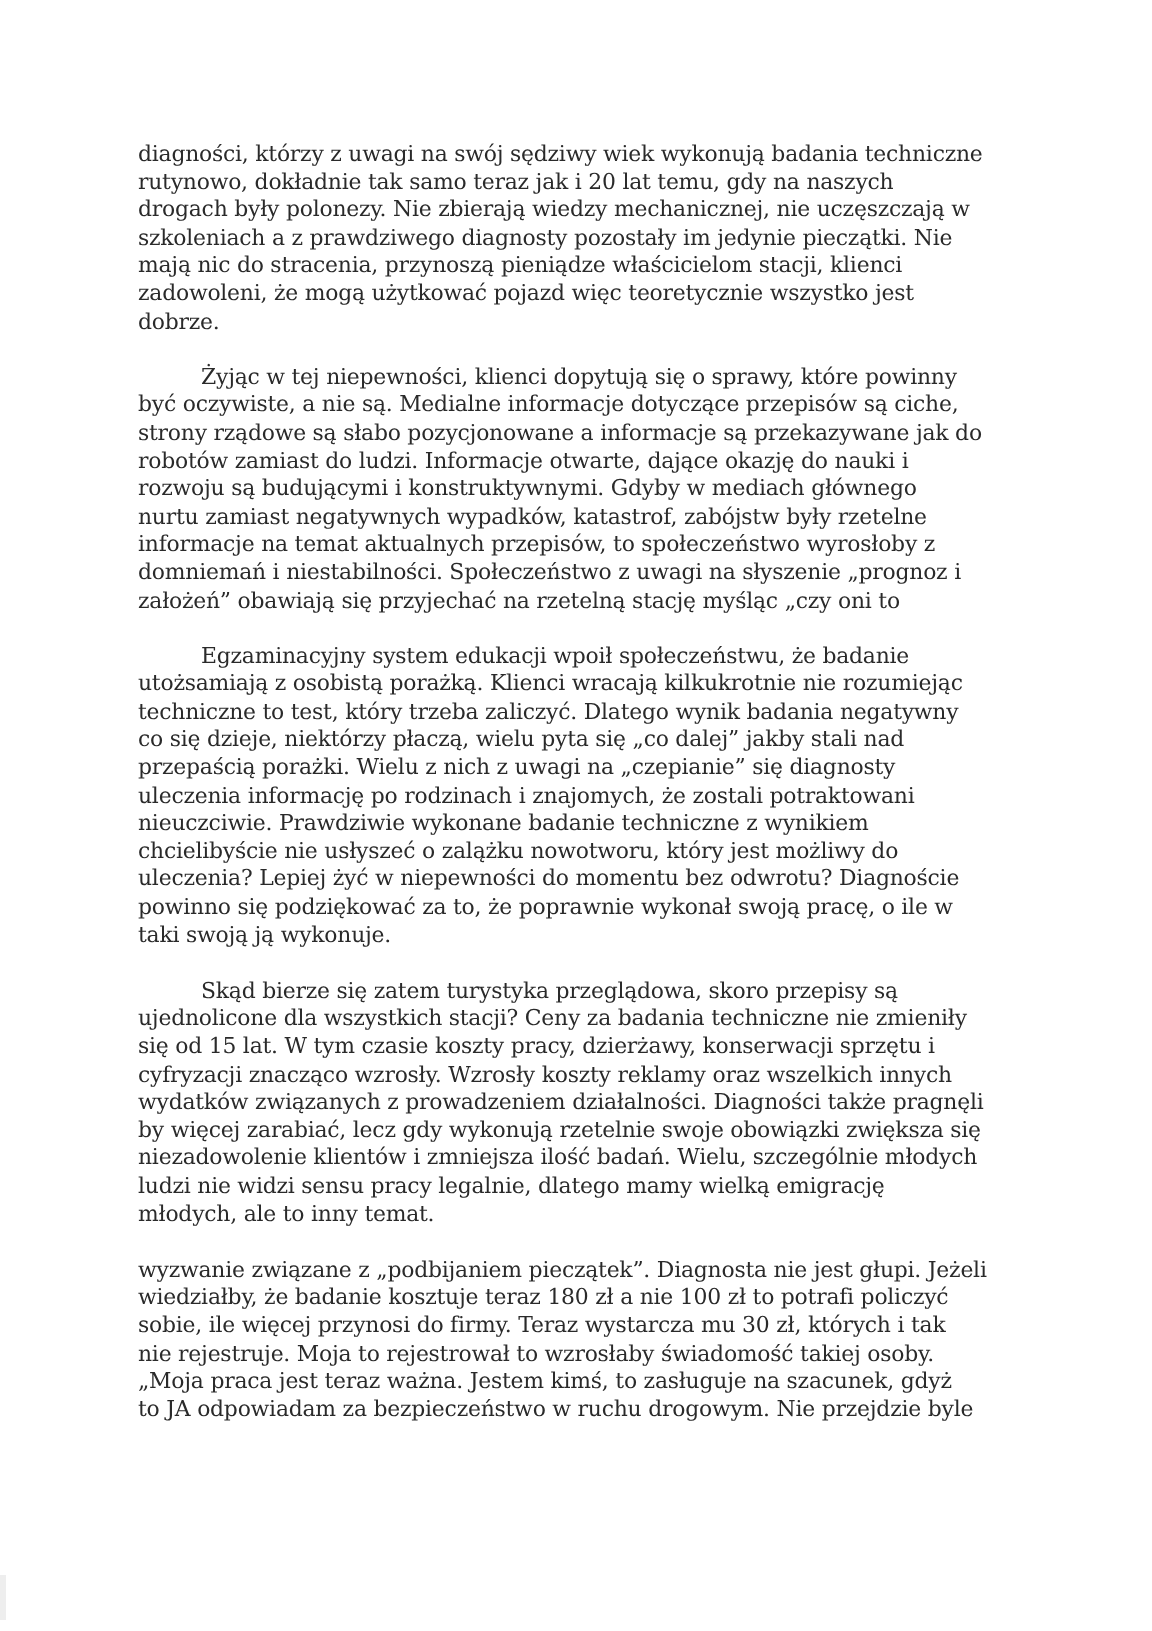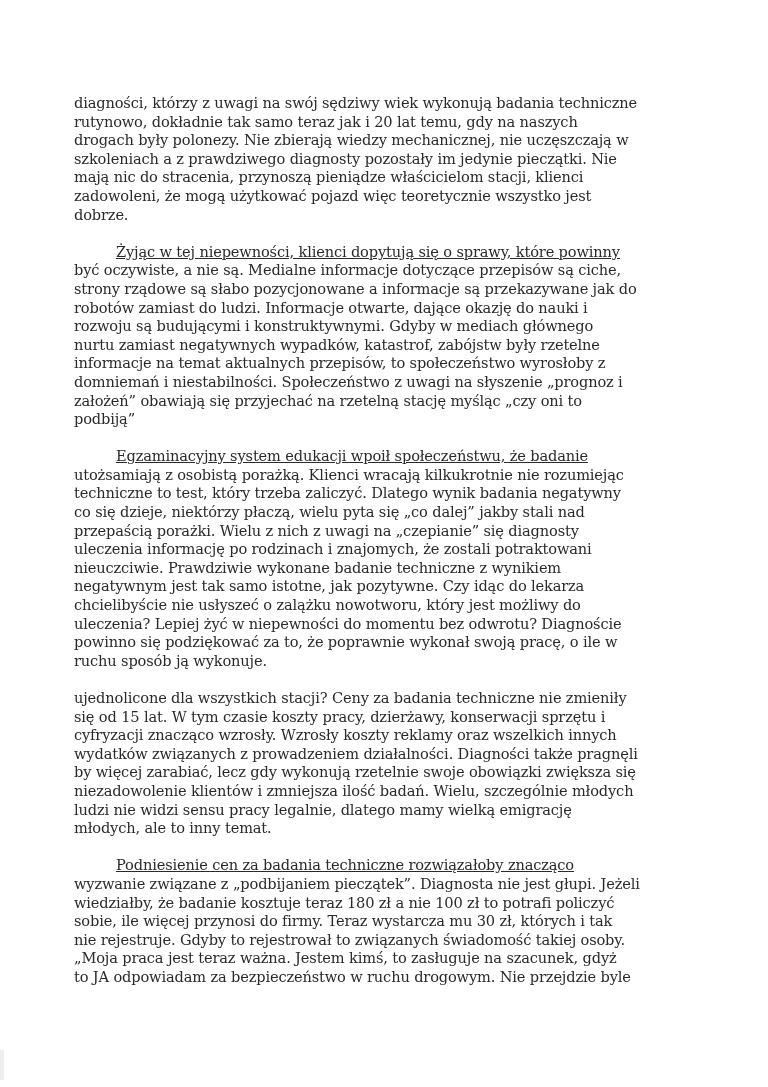--- a/index.html
+++ b/index.html
@@ -1,30 +1,30 @@
 <!DOCTYPE html>
 <html><head>
 <meta charset="utf-8">
 <style>
   html, body { margin: 0; padding: 0; background: #ffffff; }
   body { width: 768px; height: 1087px; position: relative; overflow: hidden; }
   .page {
     position: absolute;
-    left: 74px;
+    left: 92px;
     top: 94px;
     width: 600px;
     font-family: "DejaVu Serif", "Liberation Serif", serif;
     font-size: 14.6px;
     line-height: 18.6px;
     color: #2a2a2a;
     letter-spacing: -0.15px;
   }
   .para { margin: 0 0 18.6px 0; }
   .line { display: block; white-space: nowrap; }
-  .line.indent { padding-left: 42px; text-decoration: underline; }
+  .line.indent { padding-left: 42px; }
   .scan-mark {
     position: absolute; left: 0; width: 4px; background: #eeeeee;
   }
 </style>
 </head>
 <body>
 
 <div class="scan-mark" style="top:1050px;height:30px;"></div>
 
 <div class="page">
@@ -41,51 +41,49 @@
   <div class="para">
     <span class="line indent">Żyjąc w tej niepewności, klienci dopytują się o sprawy, które powinny</span>
     <span class="line">być oczywiste, a nie są. Medialne informacje dotyczące przepisów są ciche,</span>
     <span class="line">strony rządowe są słabo pozycjonowane a informacje są przekazywane jak do</span>
     <span class="line">robotów zamiast do ludzi. Informacje otwarte, dające okazję do nauki i</span>
     <span class="line">rozwoju są budującymi i konstruktywnymi. Gdyby w mediach głównego</span>
     <span class="line">nurtu zamiast negatywnych wypadków, katastrof, zabójstw były rzetelne</span>
     <span class="line">informacje na temat aktualnych przepisów, to społeczeństwo wyrosłoby z</span>
     <span class="line">domniemań i niestabilności. Społeczeństwo z uwagi na słyszenie „prognoz i</span>
     <span class="line">założeń” obawiają się przyjechać na rzetelną stację myśląc „czy oni to</span>
-    <span class="line">podbiją”</span>
   </div>
 
   <div class="para">
     <span class="line indent">Egzaminacyjny system edukacji wpoił społeczeństwu, że badanie</span>
     <span class="line">utożsamiają z osobistą porażką. Klienci wracają kilkukrotnie nie rozumiejąc</span>
     <span class="line">techniczne to test, który trzeba zaliczyć. Dlatego wynik badania negatywny</span>
     <span class="line">co się dzieje, niektórzy płaczą, wielu pyta się „co dalej” jakby stali nad</span>
     <span class="line">przepaścią porażki. Wielu z nich z uwagi na „czepianie” się diagnosty</span>
     <span class="line">uleczenia informację po rodzinach i znajomych, że zostali potraktowani</span>
     <span class="line">nieuczciwie. Prawdziwie wykonane badanie techniczne z wynikiem</span>
-    <span class="line">negatywnym jest tak samo istotne, jak pozytywne. Czy idąc do lekarza</span>
     <span class="line">chcielibyście nie usłyszeć o zalążku nowotworu, który jest możliwy do</span>
     <span class="line">uleczenia? Lepiej żyć w niepewności do momentu bez odwrotu? Diagnoście</span>
     <span class="line">powinno się podziękować za to, że poprawnie wykonał swoją pracę, o ile w</span>
-    <span class="line">ruchu sposób ją wykonuje.</span>
+    <span class="line">taki swoją ją wykonuje.</span>
   </div>
 
   <div class="para">
+    <span class="line indent">Skąd bierze się zatem turystyka przeglądowa, skoro przepisy są</span>
     <span class="line">ujednolicone dla wszystkich stacji? Ceny za badania techniczne nie zmieniły</span>
     <span class="line">się od 15 lat. W tym czasie koszty pracy, dzierżawy, konserwacji sprzętu i</span>
     <span class="line">cyfryzacji znacząco wzrosły. Wzrosły koszty reklamy oraz wszelkich innych</span>
     <span class="line">wydatków związanych z prowadzeniem działalności. Diagności także pragnęli</span>
     <span class="line">by więcej zarabiać, lecz gdy wykonują rzetelnie swoje obowiązki zwiększa się</span>
     <span class="line">niezadowolenie klientów i zmniejsza ilość badań. Wielu, szczególnie młodych</span>
     <span class="line">ludzi nie widzi sensu pracy legalnie, dlatego mamy wielką emigrację</span>
     <span class="line">młodych, ale to inny temat.</span>
   </div>
 
   <div class="para">
-    <span class="line indent">Podniesienie cen za badania techniczne rozwiązałoby znacząco</span>
     <span class="line">wyzwanie związane z „podbijaniem pieczątek”. Diagnosta nie jest głupi. Jeżeli</span>
     <span class="line">wiedziałby, że badanie kosztuje teraz 180 zł a nie 100 zł to potrafi policzyć</span>
     <span class="line">sobie, ile więcej przynosi do firmy. Teraz wystarcza mu 30 zł, których i tak</span>
-    <span class="line">nie rejestruje. Gdyby to rejestrował to związanych świadomość takiej osoby.</span>
+    <span class="line">nie rejestruje. Moja to rejestrował to wzrosłaby świadomość takiej osoby.</span>
     <span class="line">„Moja praca jest teraz ważna. Jestem kimś, to zasługuje na szacunek, gdyż</span>
     <span class="line">to JA odpowiadam za bezpieczeństwo w ruchu drogowym. Nie przejdzie byle</span>
   </div>
 </div>
 
 </body></html>

